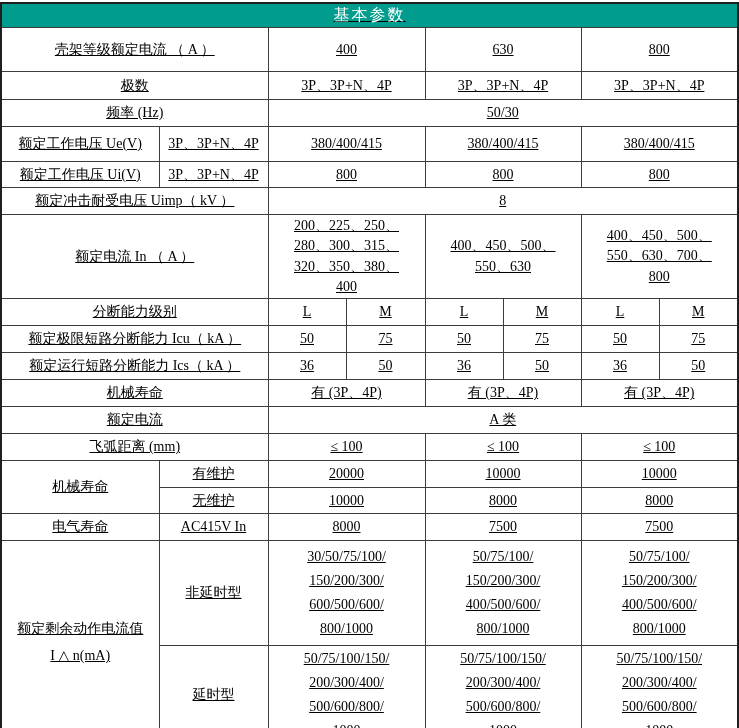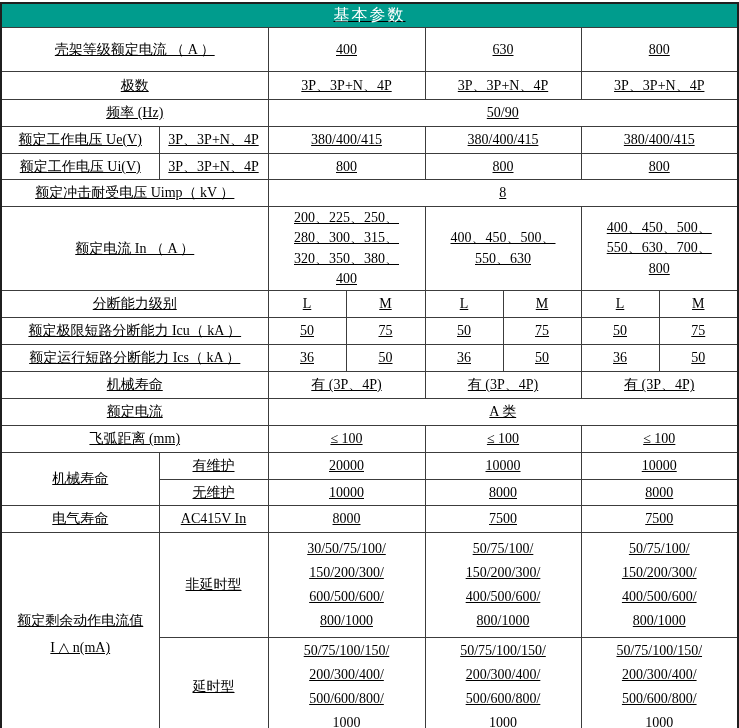--- a/index.html
+++ b/index.html
@@ -89,24 +89,24 @@
 
   <tr style="height:28px">
     <td colspan="2">极数</td>
     <td colspan="2">3P、3P+N、4P</td>
     <td colspan="2">3P、3P+N、4P</td>
     <td colspan="2">3P、3P+N、4P</td>
   </tr>
 
   <tr style="height:27px">
     <td colspan="2">频率 (Hz)</td>
-    <td colspan="6">50/90</td>
-  </tr>
-
-  <tr style="height:27px">
+    <td colspan="6">50/30</td>
+  </tr>
+
+  <tr style="height:35px">
     <td>额定工作电压 Ue(V)</td>
     <td>3P、3P+N、4P</td>
     <td colspan="2">380/400/415</td>
     <td colspan="2">380/400/415</td>
     <td colspan="2">380/400/415</td>
   </tr>
 
   <tr style="height:26px">
     <td>额定工作电压 Ui(V)</td>
     <td>3P、3P+N、4P</td>

